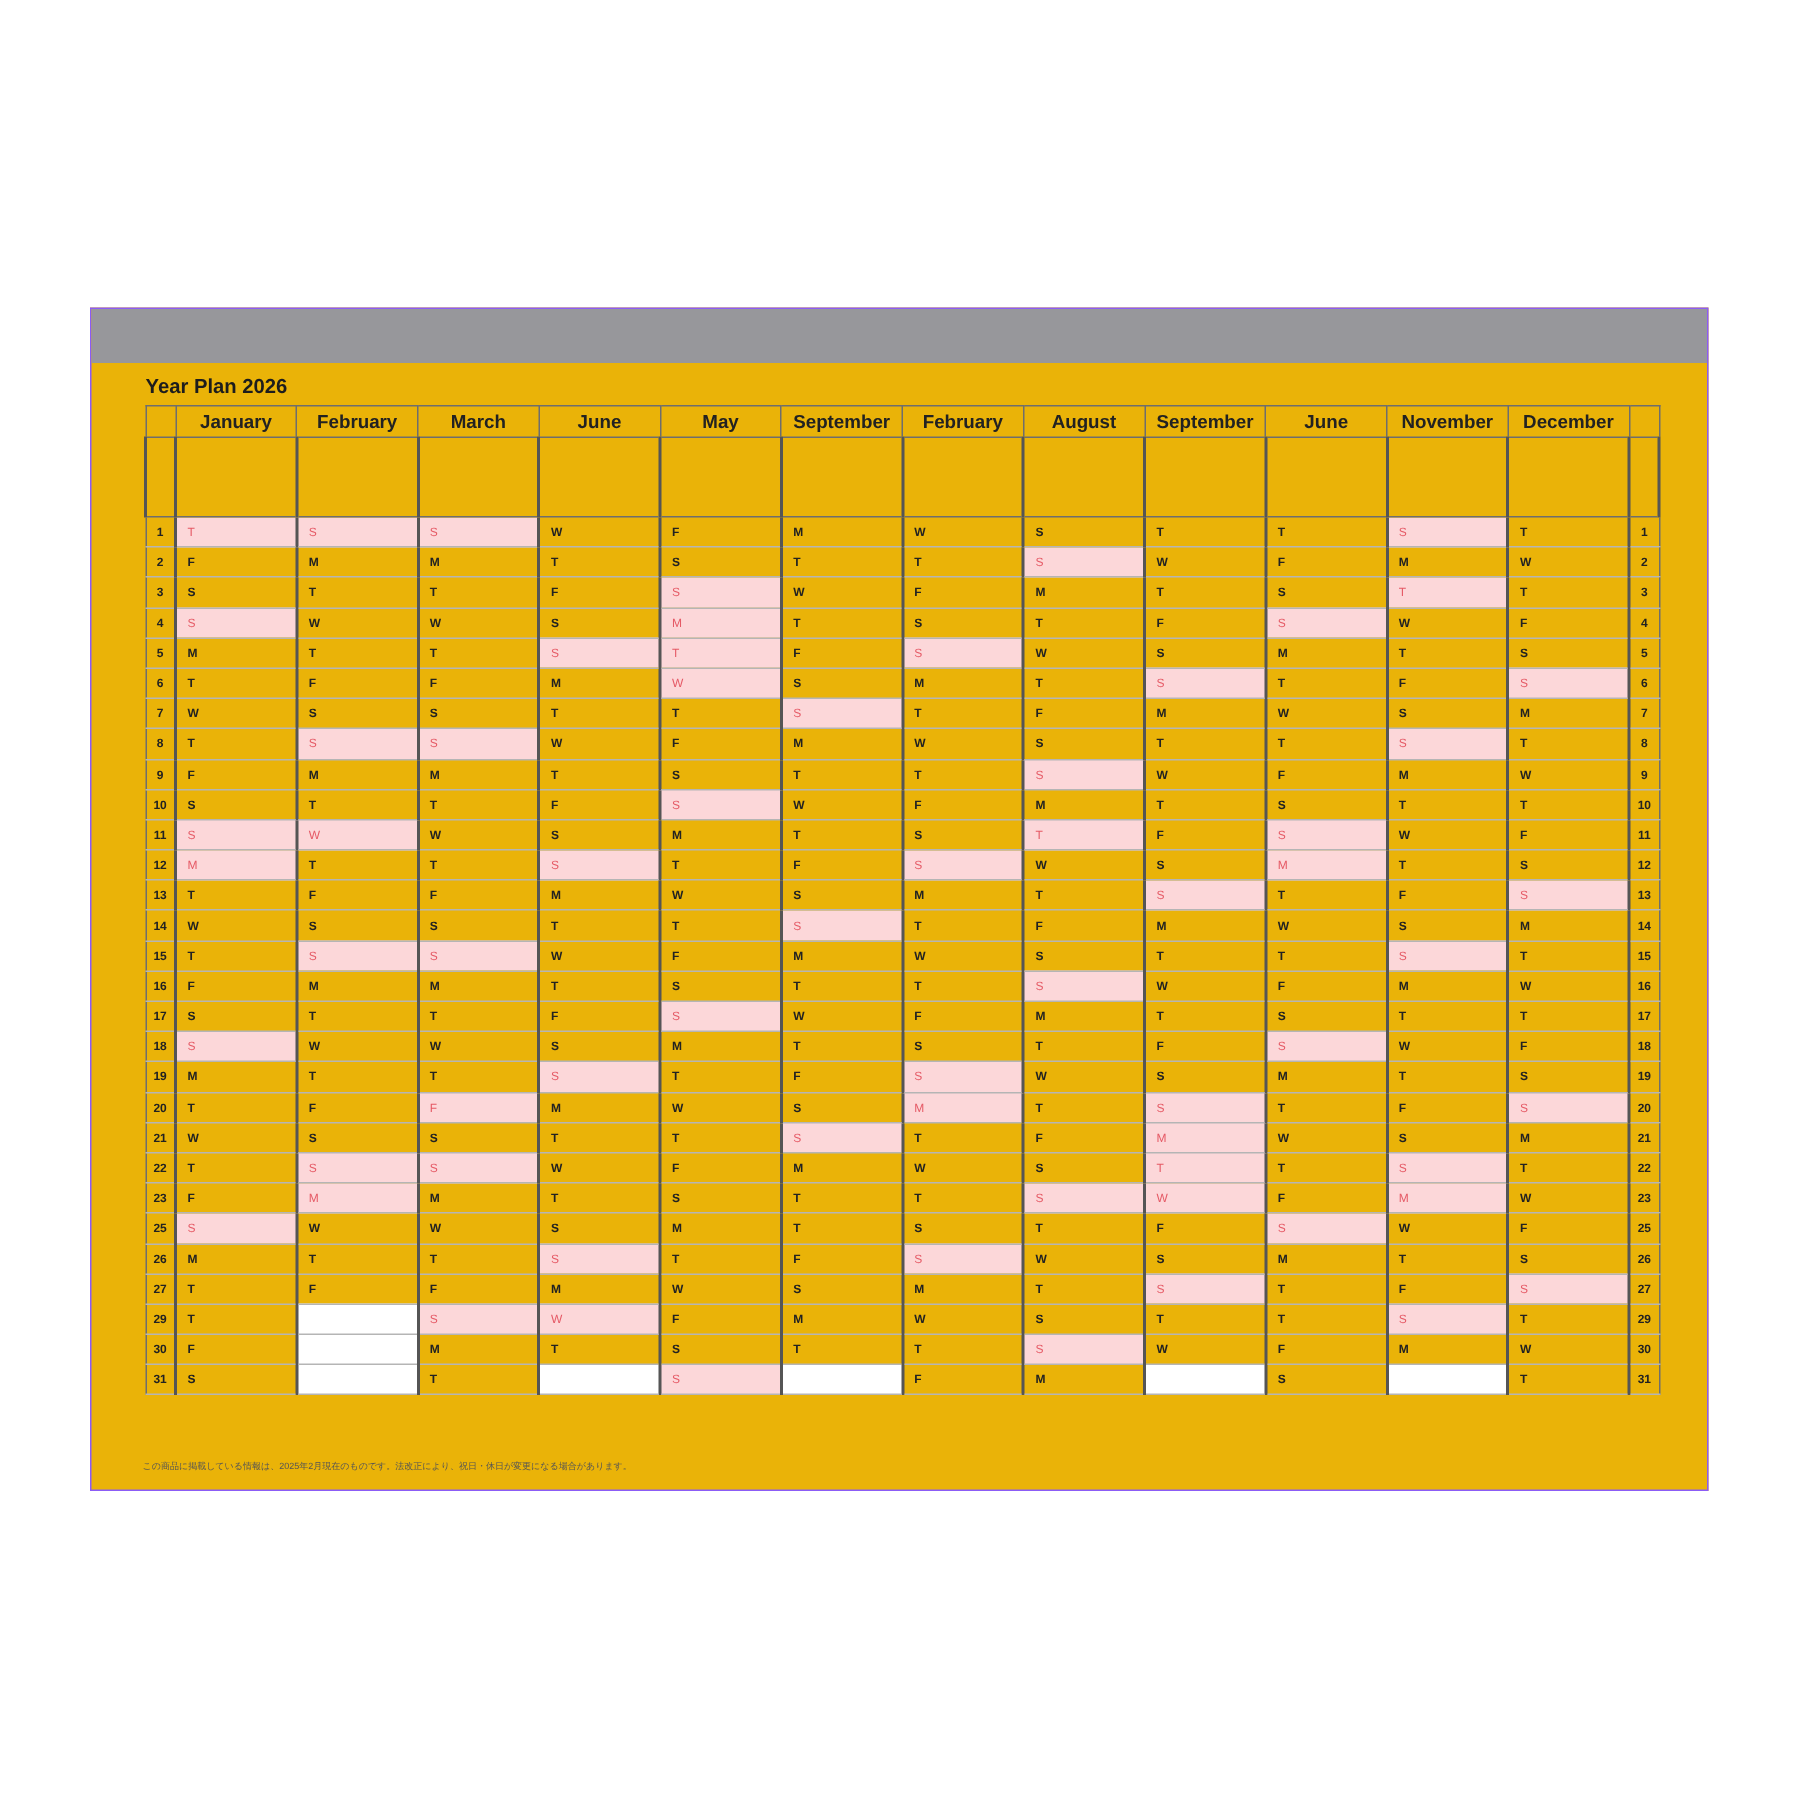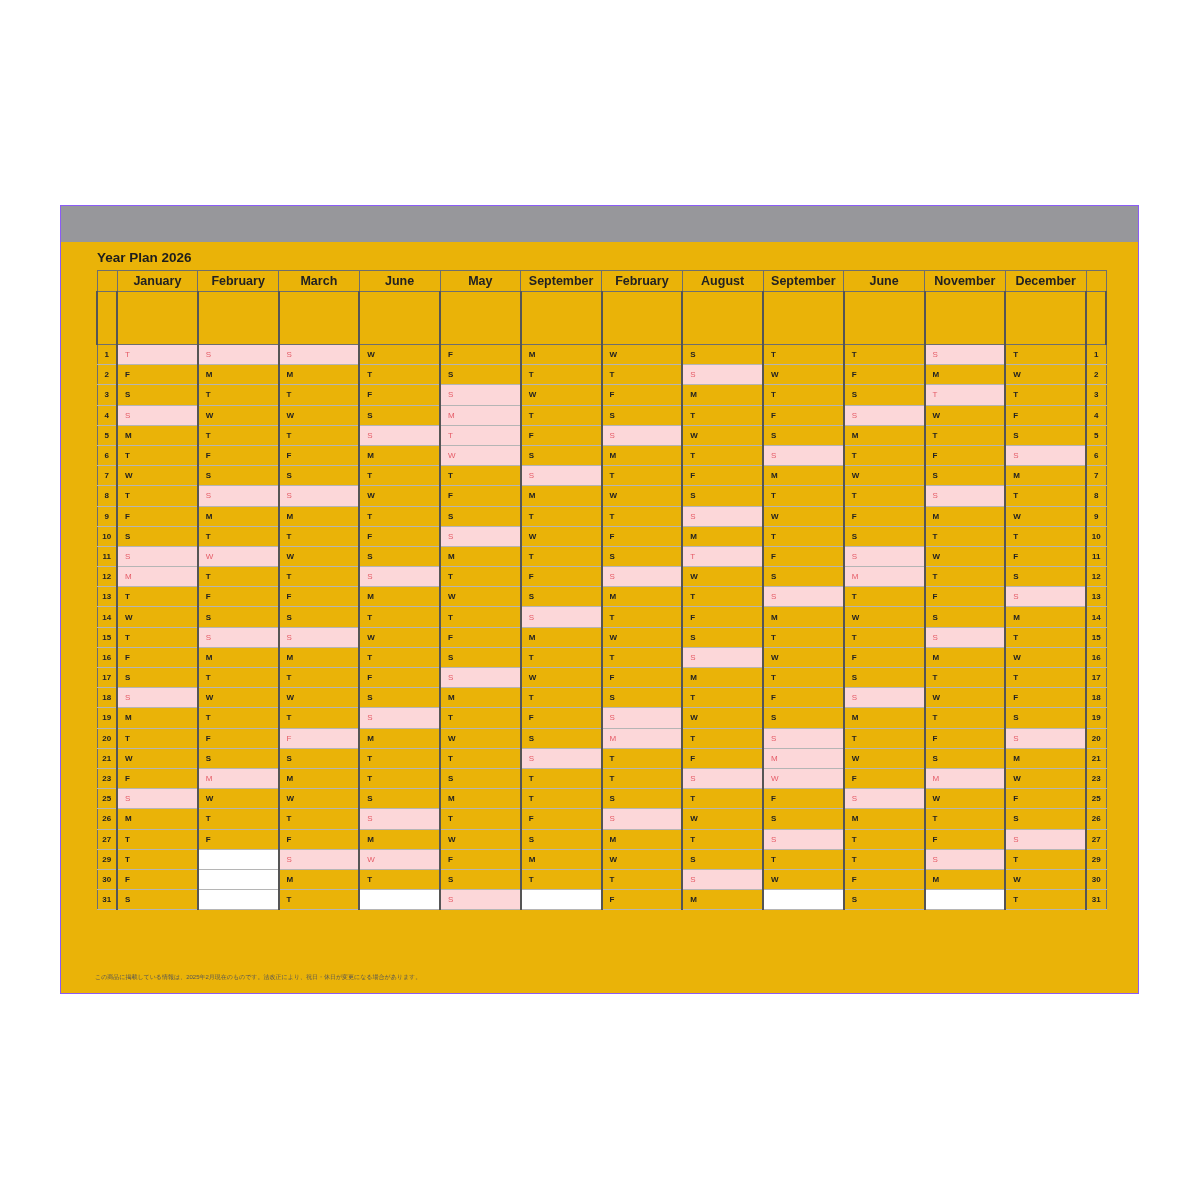--- a/index.html
+++ b/index.html
@@ -409,20 +409,36 @@
           <td class="mcell hol">S</td>
           <td class="mcell">T</td>
           <td class="mcell">F</td>
           <td class="mcell hol">M</td>
           <td class="mcell">W</td>
           <td class="mcell">S</td>
           <td class="mcell">M</td>
           <td class="dnum">21</td>
         </tr>
         <tr class="day">
+          <td class="dnum">22</td>
+          <td class="mcell">T</td>
+          <td class="mcell hol">S</td>
+          <td class="mcell hol">S</td>
+          <td class="mcell">W</td>
+          <td class="mcell">F</td>
+          <td class="mcell">M</td>
+          <td class="mcell">W</td>
+          <td class="mcell">S</td>
+          <td class="mcell hol">T</td>
+          <td class="mcell">T</td>
+          <td class="mcell hol">S</td>
+          <td class="mcell">T</td>
+          <td class="dnum">22</td>
+        </tr>
+        <tr class="day">
           <td class="dnum">23</td>
           <td class="mcell">F</td>
           <td class="mcell hol">M</td>
           <td class="mcell">M</td>
           <td class="mcell">T</td>
           <td class="mcell">S</td>
           <td class="mcell">T</td>
           <td class="mcell">T</td>
           <td class="mcell hol">S</td>
           <td class="mcell hol">W</td>

